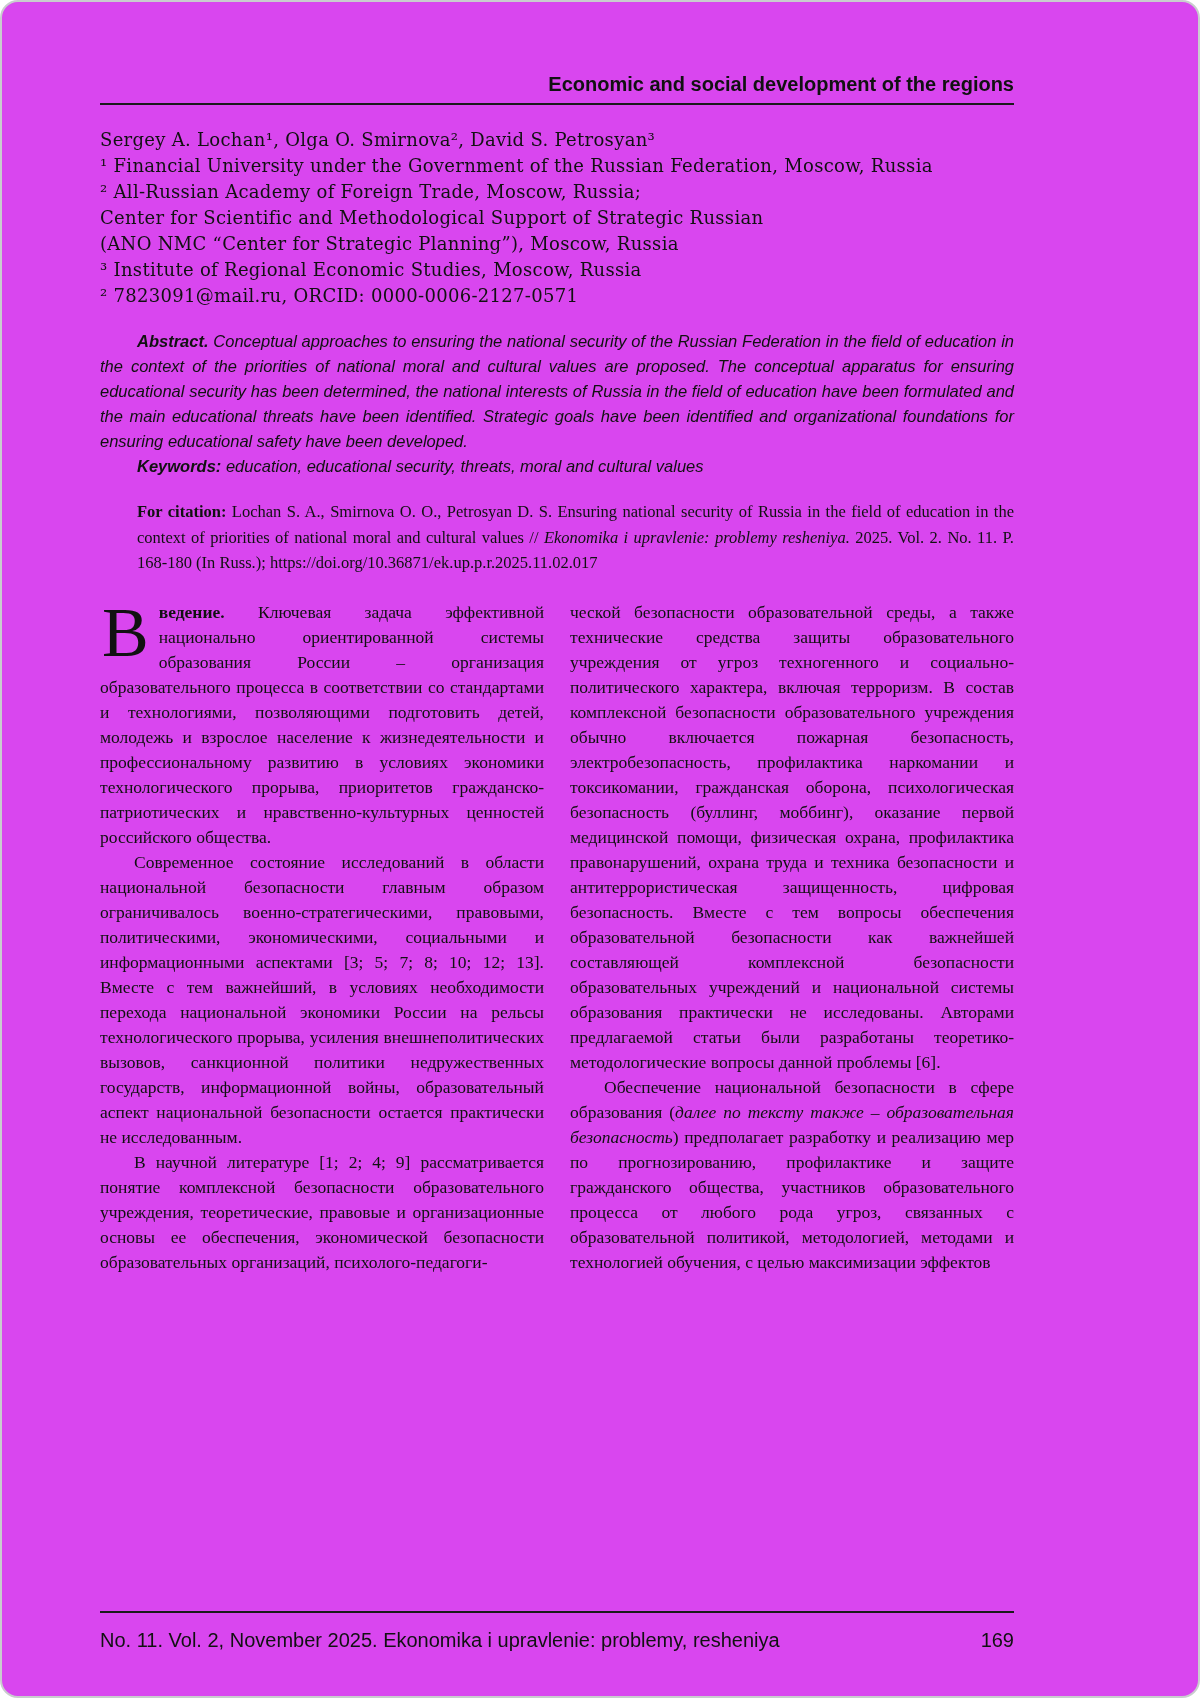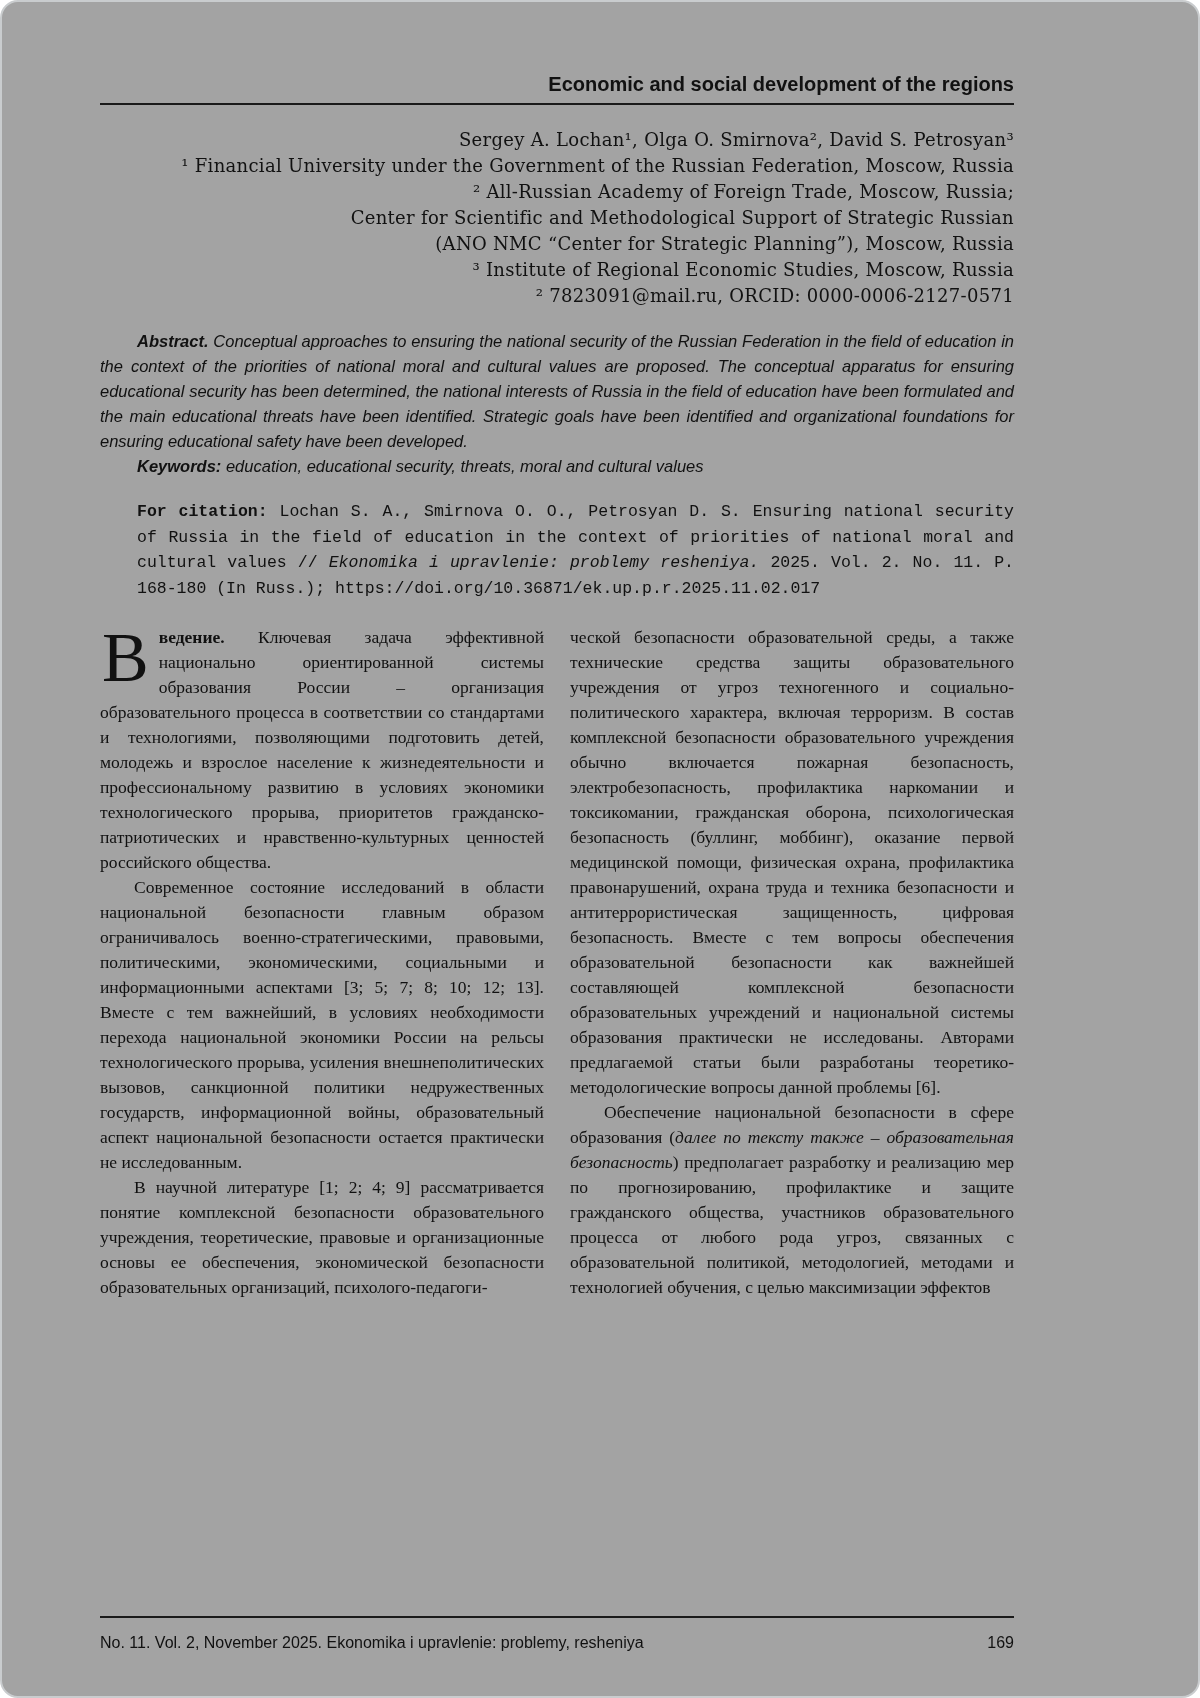--- a/index.html
+++ b/index.html
@@ -1,44 +1,44 @@
 <!DOCTYPE html>
 <html><head>
 <meta charset="utf-8">
 <style>
   * { margin:0; padding:0; box-sizing:border-box; }
   html, body { background:#ffffff; }
   .page {
-    position:relative; width:1200px; height:1698px; background:#a3a3a3;
+    position:relative; width:1200px; height:1698px; background:#d946ef;
     border:2px solid #c9ccce; border-radius:18px; overflow:hidden; color:#111;
   }
   .content { position:absolute; left:98px; top:0; width:914px; }
 
   .running-head {
     margin-top:70px; text-align:right;
     font-family:"Liberation Sans", sans-serif; font-weight:700; font-size:20px; line-height:1.2;
   }
   .head-rule { border:none; border-top:2px solid #1a1a1a; margin-top:7px; }
 
   .authors {
-    margin-top:22px; text-align:right;
+    margin-top:22px; text-align:left;
     font-family:"DejaVu Serif", serif; font-size:18px; line-height:26px;
     letter-spacing:0.3px;
   }
 
   .abstract-block {
     margin-top:20px;
     font-family:Liberation Sans, sans-serif; font-style:italic;
     font-size:16.5px; line-height:25px; text-align:justify;
   }
   .abstract-block p { text-indent:37px; }
 
   .citation {
     margin-top:20px; margin-left:37px;
-    font-family:Liberation Mono, monospace;
+    font-family:Liberation Serif, serif;
     font-size:16.5px; line-height:25.5px; text-align:justify;
   }
   .citation i { font-style:italic; }
 
   .body-cols {
     margin-top:24px; display:flex; gap:26px;
     font-family:"Liberation Serif", serif; font-size:17.5px; line-height:25px;
     text-align:justify;
   }
   .col { width:444px; }
@@ -47,21 +47,21 @@
   .para + .para { margin-top:0; }
   .dropcap {
     float:left; font-size:70px; line-height:56px; padding:5px 10px 0 2px;
     font-family:"Liberation Serif", serif;
   }
 
   .footer {
     position:absolute; left:98px; bottom:44px; width:914px;
     border-top:2px solid #1a1a1a; padding-top:16px;
     display:flex; justify-content:space-between; align-items:baseline;
-    font-family:"Liberation Sans", sans-serif; font-size:16px;
+    font-family:"Liberation Sans", sans-serif; font-size:20px;
   }
 </style>
 </head>
 <body>
 
 <div class="page">
   <div class="content">
 
     <div class="running-head">Economic and social development of the regions</div>
     <hr class="head-rule">

